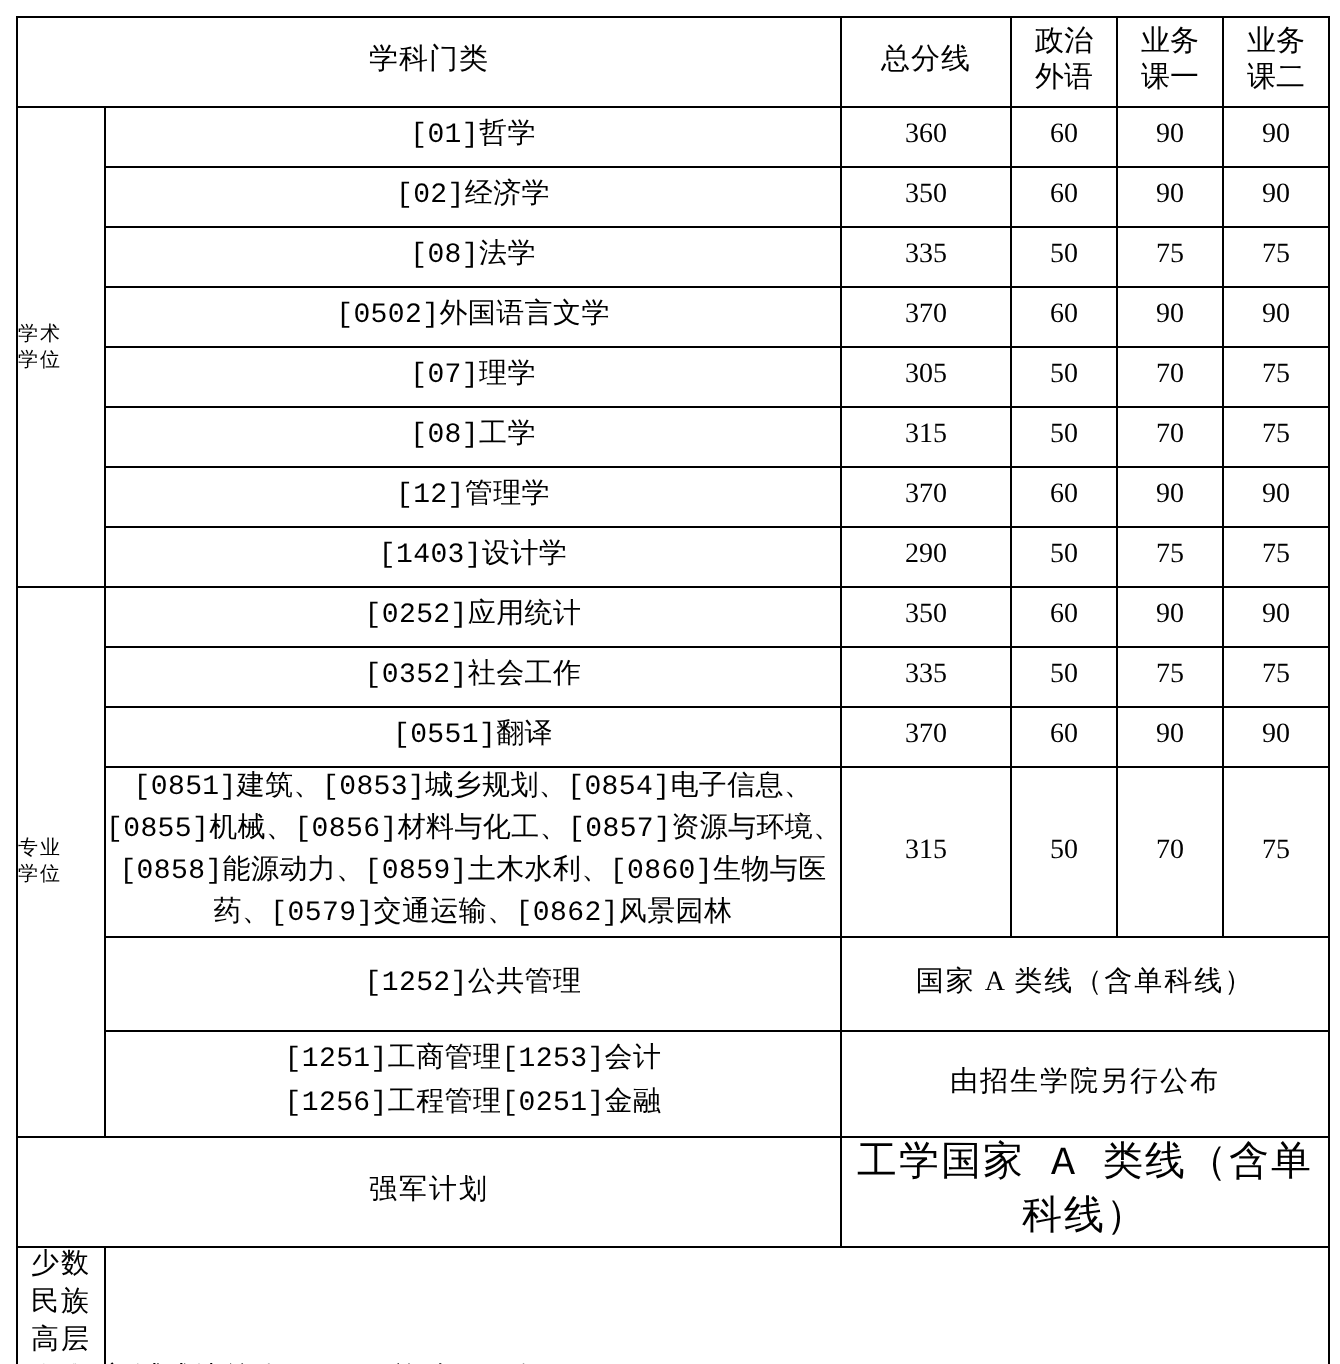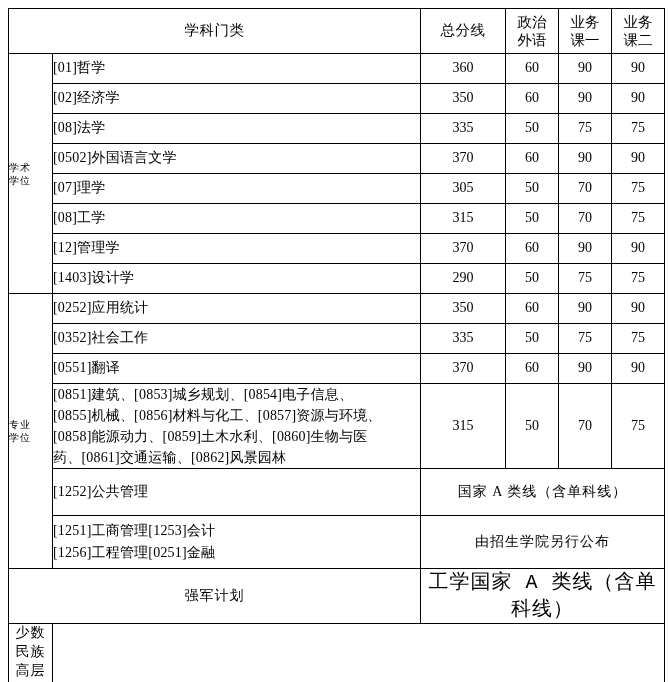--- a/index.html
+++ b/index.html
@@ -49,35 +49,36 @@
     font-size: 14.5px;
     height: 44px;
     letter-spacing: 0.5px;
   }
   .hd-two {
     text-align: center;
     font-size: 14.5px;
     line-height: 1.25;
     padding: 2px 0;
   }
-  .hd-two span { display: block; }
+  .hd-two span { display: block; font-family: Liberation Mono, monospace; }
 
   .grp {
     text-align: left;
     font-size: 10px;
     line-height: 1.3;
     letter-spacing: 1px;
   }
   .grp span { display: block; }
 
   .subj {
-    text-align: left;
+    text-align: center;
     padding: 6px 4px 6px 9px;
     font-size: 14px;
     letter-spacing: 0.2px;
+    font-family: Liberation Mono, monospace;
   }
   .subj-multi {
     line-height: 1.5;
     padding: 5px 5px 5px 9px;
   }
   .subj-multi span { display: block; white-space: nowrap; }
   .subj-two { line-height: 1.55; padding: 7px 4px 7px 9px; }
   .subj-two span { display: block; }
 
   .num {
@@ -231,21 +232,21 @@
         <td class="num">60</td>
         <td class="num">90</td>
         <td class="num">90</td>
       </tr>
 
       <tr>
         <td class="subj subj-multi">
           <span>[0851]建筑、[0853]城乡规划、[0854]电子信息、</span>
           <span>[0855]机械、[0856]材料与化工、[0857]资源与环境、</span>
           <span>[0858]能源动力、[0859]土木水利、[0860]生物与医</span>
-          <span>药、[0861]交通运输、[0862]风景园林</span>
+          <span>药、[0579]交通运输、[0862]风景园林</span>
         </td>
         <td class="num">315</td>
         <td class="num">50</td>
         <td class="num">70</td>
         <td class="num">75</td>
       </tr>
 
       <tr>
         <td class="subj tall">[1252]公共管理</td>
         <td class="wide-note" colspan="4">国家 A 类线（含单科线）</td>

